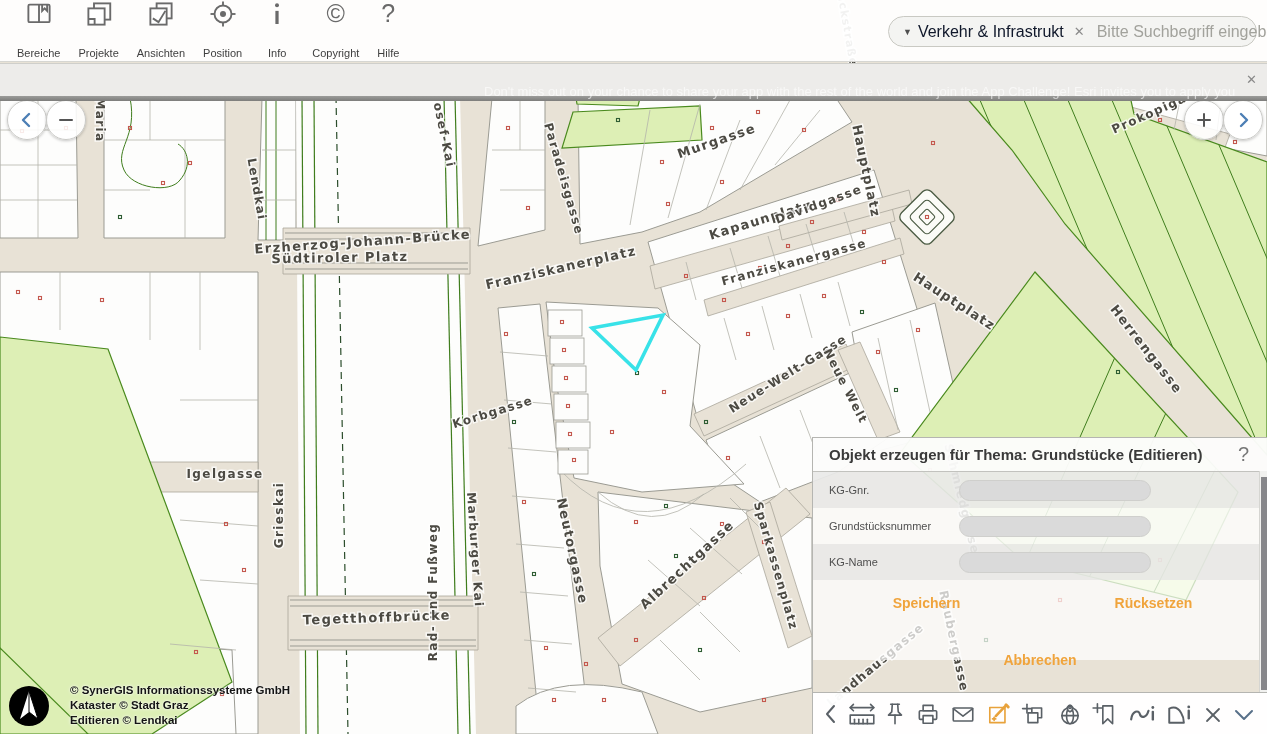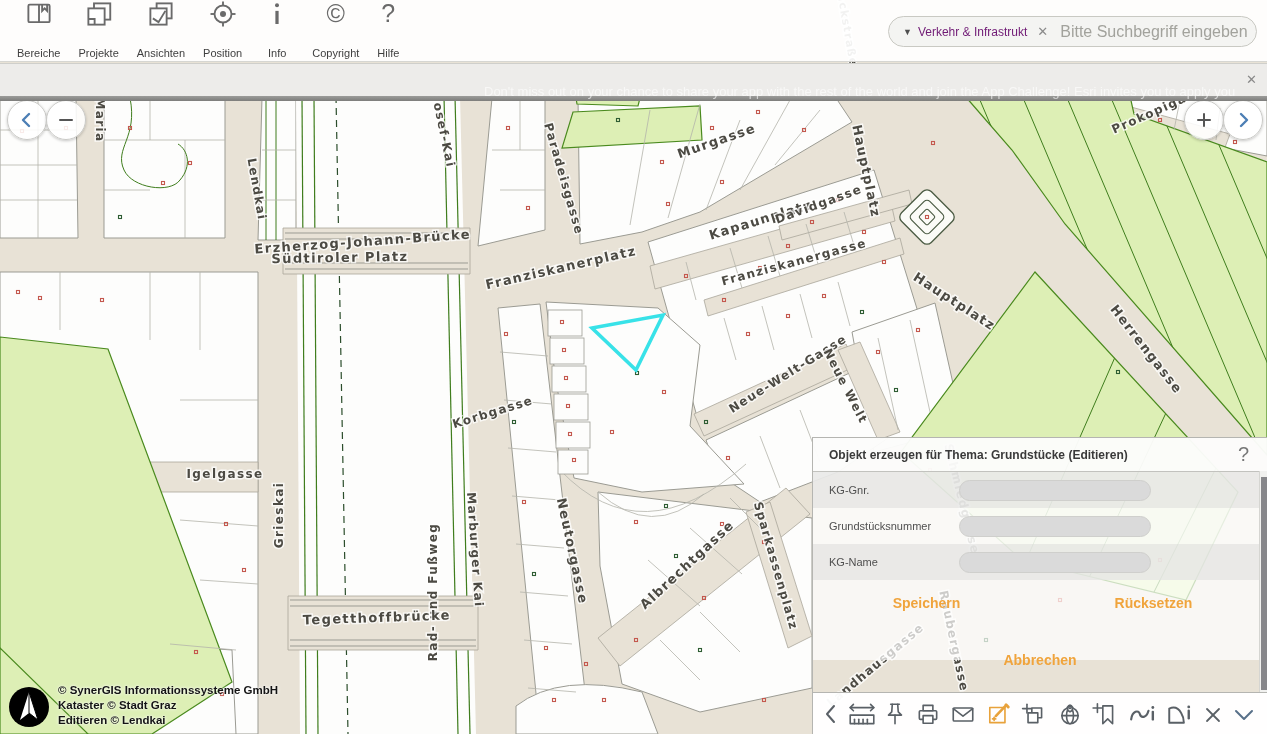--- a/index.html
+++ b/index.html
@@ -29,21 +29,21 @@
          padding:0 9px;height:56px;cursor:pointer;color:#3e3e3e;font-size:11px}
   .ticon{height:36px;display:flex;align-items:center;justify-content:center}
   .ticon svg{stroke:#6a6a6a;fill:none;stroke-width:1.5}
   .glyphicon{font-size:25px;line-height:32px;color:#6a6a6a}
   .tlabel{margin-top:18px;white-space:nowrap}
   
   #search{position:absolute;right:10px;top:16px;width:369px;height:31px;z-index:31;
           border-radius:16px;background:rgba(243,243,241,.94);border:1px solid #c9c9c3;
           display:flex;align-items:center;box-sizing:border-box;padding:0 10px}
   #search .caret{font-size:9px;color:#4f4f4f;margin:0 6px 0 4px}
-  #search .cat{font-size:12px;color:#701a75;white-space:nowrap}
+  #search .cat{font-size:16px;color:#0f172a;white-space:nowrap}
   #search .clr{font-size:13px;color:#8a8a8a;margin:0 10px;cursor:pointer}
   #search input{flex:1;border:none;background:transparent;outline:none;
                 font-size:16px;color:#555;font-family:"Liberation Sans",sans-serif}
   #search input::placeholder{color:#a2a29c}
   
   #warnbar{position:absolute;left:0;top:63px;width:1267px;height:33px;z-index:27;
            background:#edecea;border-top:1px solid #cfcfcb;display:flex;align-items:center;
            box-sizing:border-box;font-size:12.5px;color:#4a4a4a;padding-left:8px}
   #warnclose{position:absolute;right:10px;top:8px;font-size:13px;color:#888;cursor:pointer}
   #darkstrip{position:absolute;left:0;top:96px;width:1267px;height:5px;z-index:27;
@@ -53,21 +53,21 @@
   
   .nav{position:absolute;width:38px;height:38px;border-radius:50%;z-index:15;cursor:pointer;
        background:rgba(255,255,255,.88);border:1px solid #c9c9c6;
        box-shadow:0 1px 3px rgba(0,0,0,.22);display:flex;align-items:center;justify-content:center}
   .nav svg{fill:none;stroke-linecap:round;stroke-linejoin:round}
   
   #panel{position:absolute;left:812px;top:437px;width:455px;height:257px;z-index:20;
          border-left:1px solid #b5b5b1;border-top:1px solid #b5b5b1;box-sizing:border-box}
   #phead{height:33px;background:rgba(252,252,251,.97);border-bottom:1px solid #c2c2be;
          display:flex;align-items:center}
-  #ptitle{margin-left:16px;font-size:12px;font-weight:bold;color:#3a3a3a}
+  #ptitle{margin-left:16px;font-size:15px;font-weight:bold;color:#3a3a3a}
   #phelp{margin-left:auto;margin-right:18px;font-size:20px;color:#777;cursor:pointer}
   .prow{height:36px;display:flex;align-items:center;padding-left:16px;box-sizing:border-box;
         padding-right:24px}
   .prow:nth-child(odd){background:rgba(234,234,232,.93)}
   .prow:nth-child(even){background:rgba(252,252,250,.88)}
   .plabel{width:130px;font-size:11px;color:#4f4f4f}
   .pinput{width:192px;height:21px;border-radius:11px;border:1px solid #cfcfcc;
           background:#dadada;outline:none;padding:0 8px;box-sizing:border-box;
           font-size:12px;color:#444}
   #pbtns{height:46px;background:rgba(255,255,255,.72);display:flex;align-items:center}
@@ -81,21 +81,21 @@
   
   #btoolbar{position:absolute;left:812px;top:692px;width:455px;height:42px;z-index:25;
             background:rgba(255,255,255,.97);border-top:1px solid #b5b5b1;border-left:1px solid #b5b5b1;
             box-sizing:border-box;display:flex;align-items:center;justify-content:space-between;
             padding:0 10px}
   #btoolbar svg{fill:none;stroke:#5a6066;stroke-width:1.5;stroke-linecap:round;
                 stroke-linejoin:round;cursor:pointer}
   #btoolbar svg.orange{stroke:#e8a23b}
   #btoolbar svg.blueish{stroke:#587089;stroke-width:2}
   
-  #attr{position:absolute;left:8px;top:683px;display:flex;gap:8px;align-items:flex-end;z-index:14}
+  #attr{position:absolute;left:8px;top:683px;display:flex;gap:20px;align-items:center;z-index:14}
   #attrtext{font-size:11.5px;font-weight:bold;color:#141414;line-height:15px;
             text-shadow:0 0 2px rgba(255,255,255,.95),0 0 4px rgba(255,255,255,.7)}
 </style>
 </head>
 <body>
 
 <svg id="map" width="1267" height="734" viewBox="0 0 1267 734">
   <defs>
     <clipPath id="cg1">
         <polygon points="965,96 1130,96 1134,114 1267,162 1267,455 1065,224 1012,150"></polygon>

